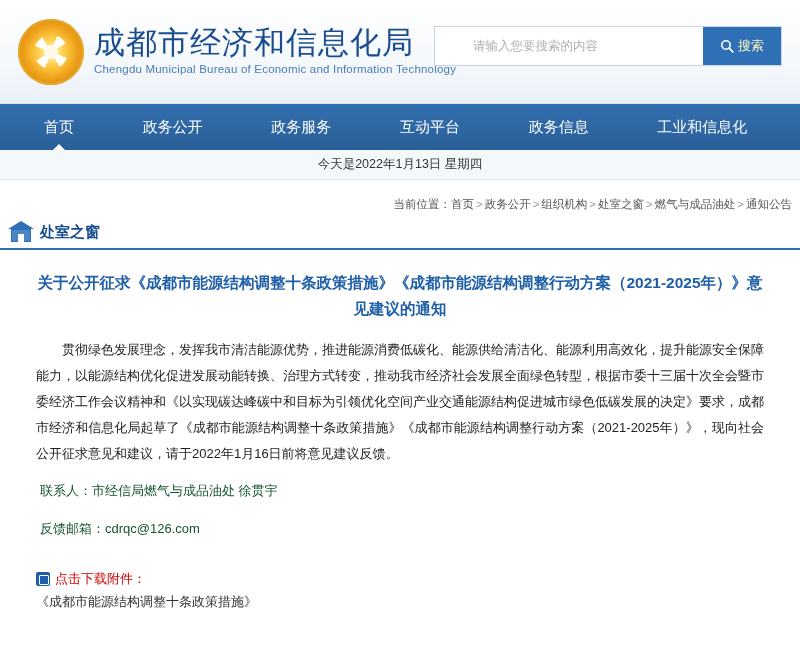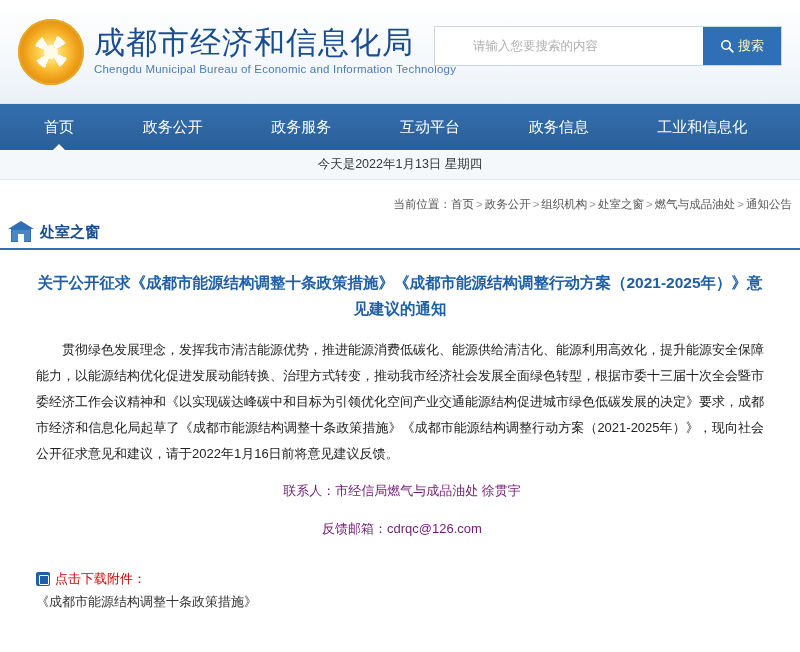--- a/index.html
+++ b/index.html
@@ -164,21 +164,21 @@
     color: #1f5fa8; font-size: 15.5px; font-weight: bold;
     text-align: center; line-height: 1.7;
     margin: 4px 0 14px 0;
   }
   .art-p {
     font-size: 13px; color:#222; line-height: 2.0;
     text-align: justify; text-indent: 2em;
     margin: 0 0 4px 0;
   }
   .art-contact {
-    font-size: 13px; color:#701a75; line-height: 2.2; margin: 10px 0 0 4px; text-align: center;
+    font-size: 13px; color:#14532d; line-height: 2.2; margin: 10px 0 0 4px;
   }
   .att-head {
     margin-top: 26px; font-size: 13px; color:#c00; display:flex; align-items:center; gap:5px;
   }
   .att-ico {
     width: 14px; height: 14px; background:#1f5fa8; position:relative; display:inline-block;
     border-radius: 2px;
   }
   .att-ico:after {
     content:""; position:absolute; left:3px; top:3px; width:8px; height:8px;

